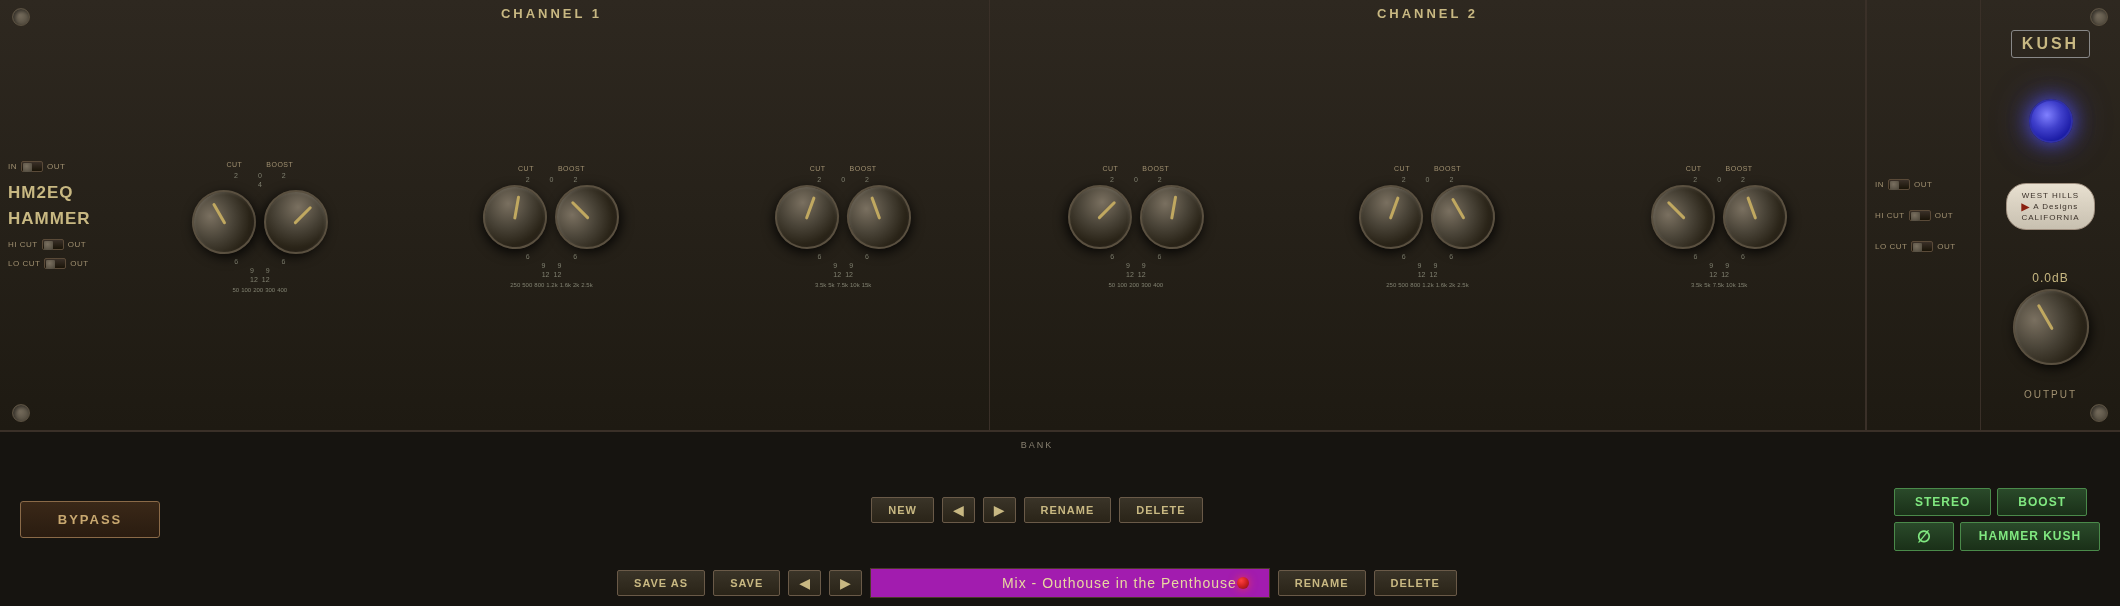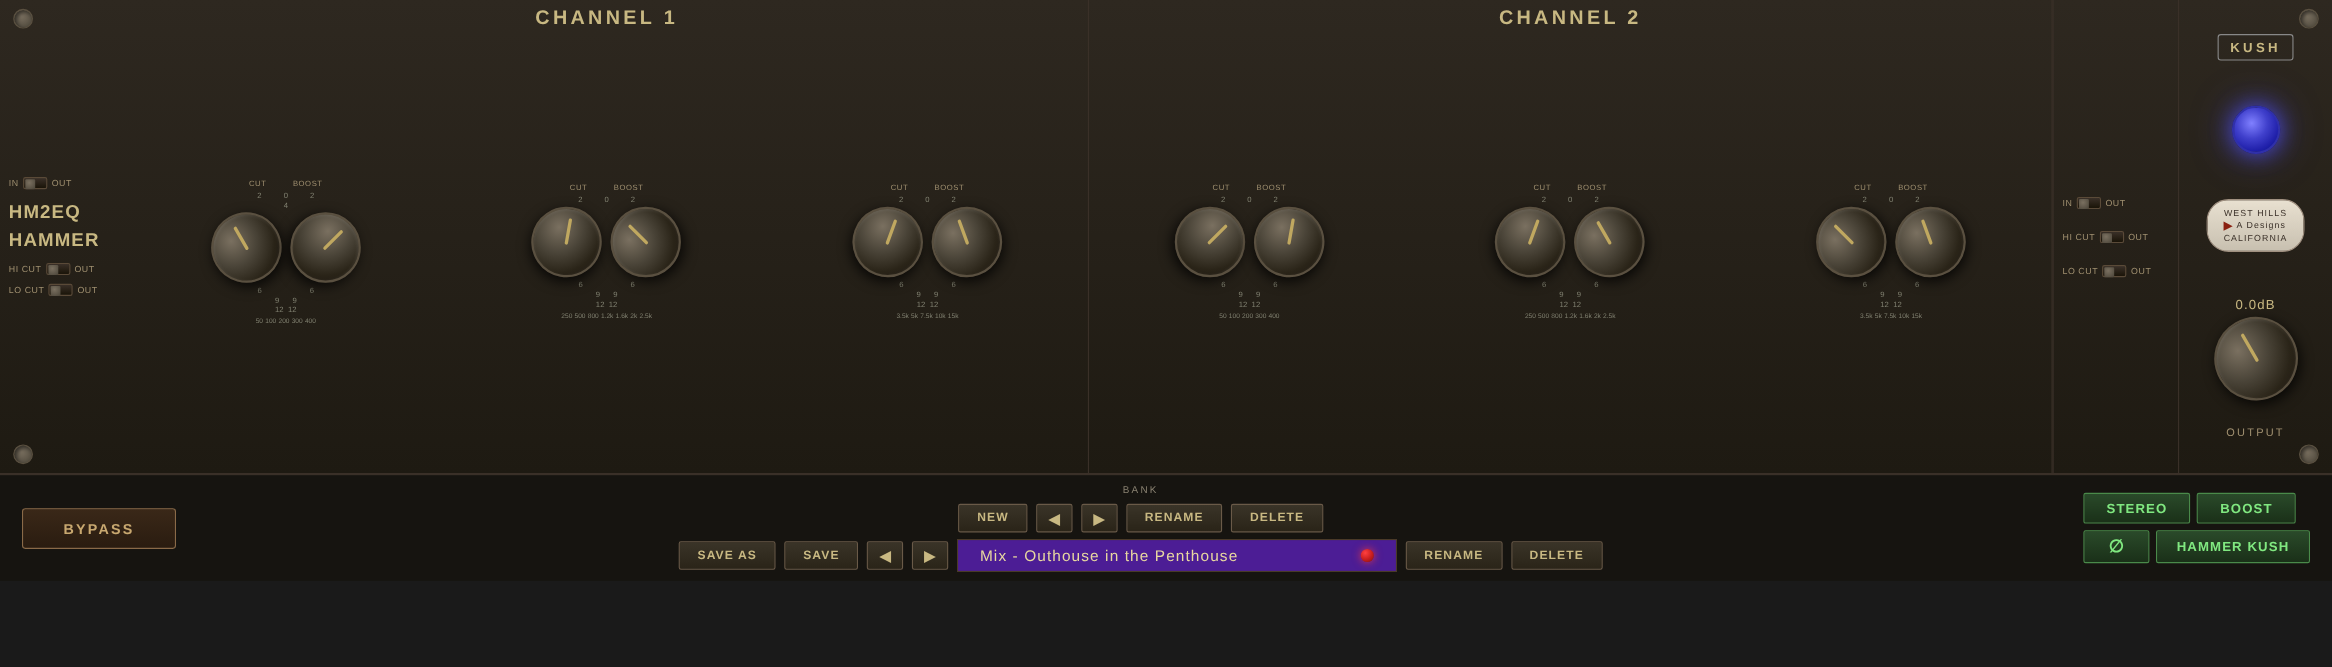--- a/index.html
+++ b/index.html
@@ -46,21 +46,21 @@
       height: 64px;
     }
 
     .knob-xlarge {
       width: 76px;
       height: 76px;
     }
 
     .kush-logo {
       color: #c8b882;
-      font-size: 12px;
+      font-size: 16px;
       font-weight: bold;
       letter-spacing: 3px;
       border: 1px solid #888;
       padding: 4px 10px;
       border-radius: 3px;
     }
 
     .blue-led {
       width: 44px;
       height: 44px;
@@ -136,32 +136,32 @@
       font-size: 18px;
       font-weight: bold;
       letter-spacing: 3px;
       text-align: center;
       padding: 6px 20px;
       flex: 1;
       max-width: 400px;
     }
 
     .preset-display {
-      background: #4c1d95;
+      background: #a21caf;
       border: 1px solid #4a3a28;
       color: #e8d8a0;
       font-size: 14px;
       letter-spacing: 1px;
       text-align: center;
       padding: 6px 20px;
       flex: 1;
       max-width: 400px;
       display: flex;
       align-items: center;
-      justify-content: space-between;
+      justify-content: flex-end;
     }
 
     .preset-text {
       color: #e8d8a0;
       font-size: 14px;
     }
 
     .red-led {
       width: 12px;
       height: 12px;
@@ -332,21 +332,21 @@
       display: flex;
       flex-direction: column;
       border-right: 1px solid #3a3028;
       padding: 0 4px;
     }
 
     .ch-section:last-child { border-right: none; }
 
     .ch-title {
       color: #c8b882;
-      font-size: 18px;
+      font-size: 13px;
       font-weight: bold;
       letter-spacing: 3px;
       text-align: center;
       padding: 6px 0 2px;
     }
 
     .bands-grid {
       flex: 1;
       display: flex;
       flex-direction: row;
@@ -443,20 +443,21 @@
       letter-spacing: 2px;
       margin-bottom: 2px;
     }
 
     .a-row {
       display: flex;
       flex-direction: row;
       align-items: center;
       justify-content: center;
       gap: 8px;
+      margin-top: 39px;
     }
   </style>
 </head>
 <body>
 
 <div class="main-container">
 
   <div class="full-eq">
 
     <div class="rack-screw screw-tl"></div>

